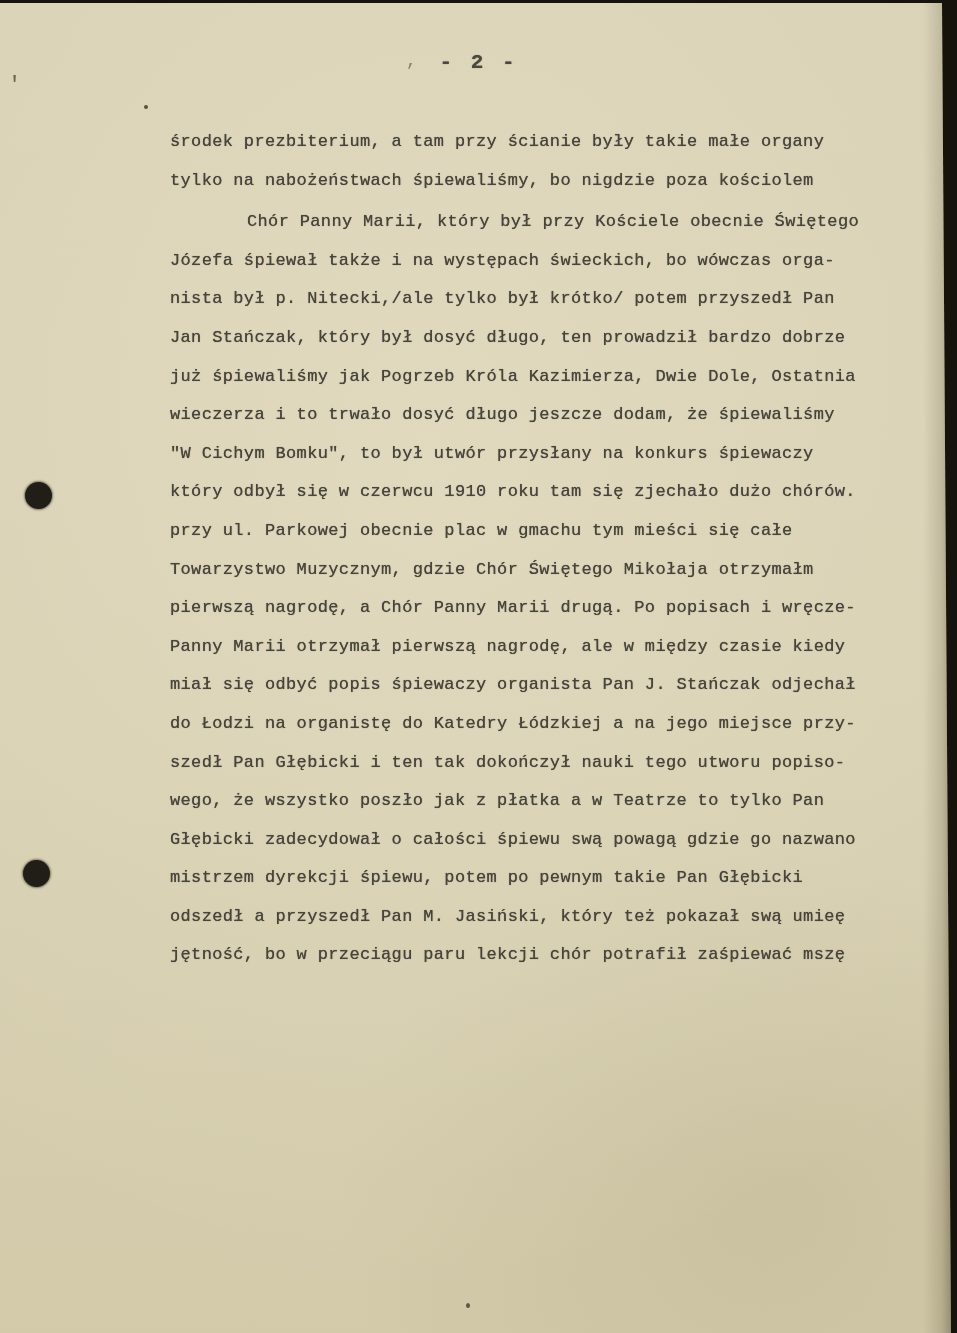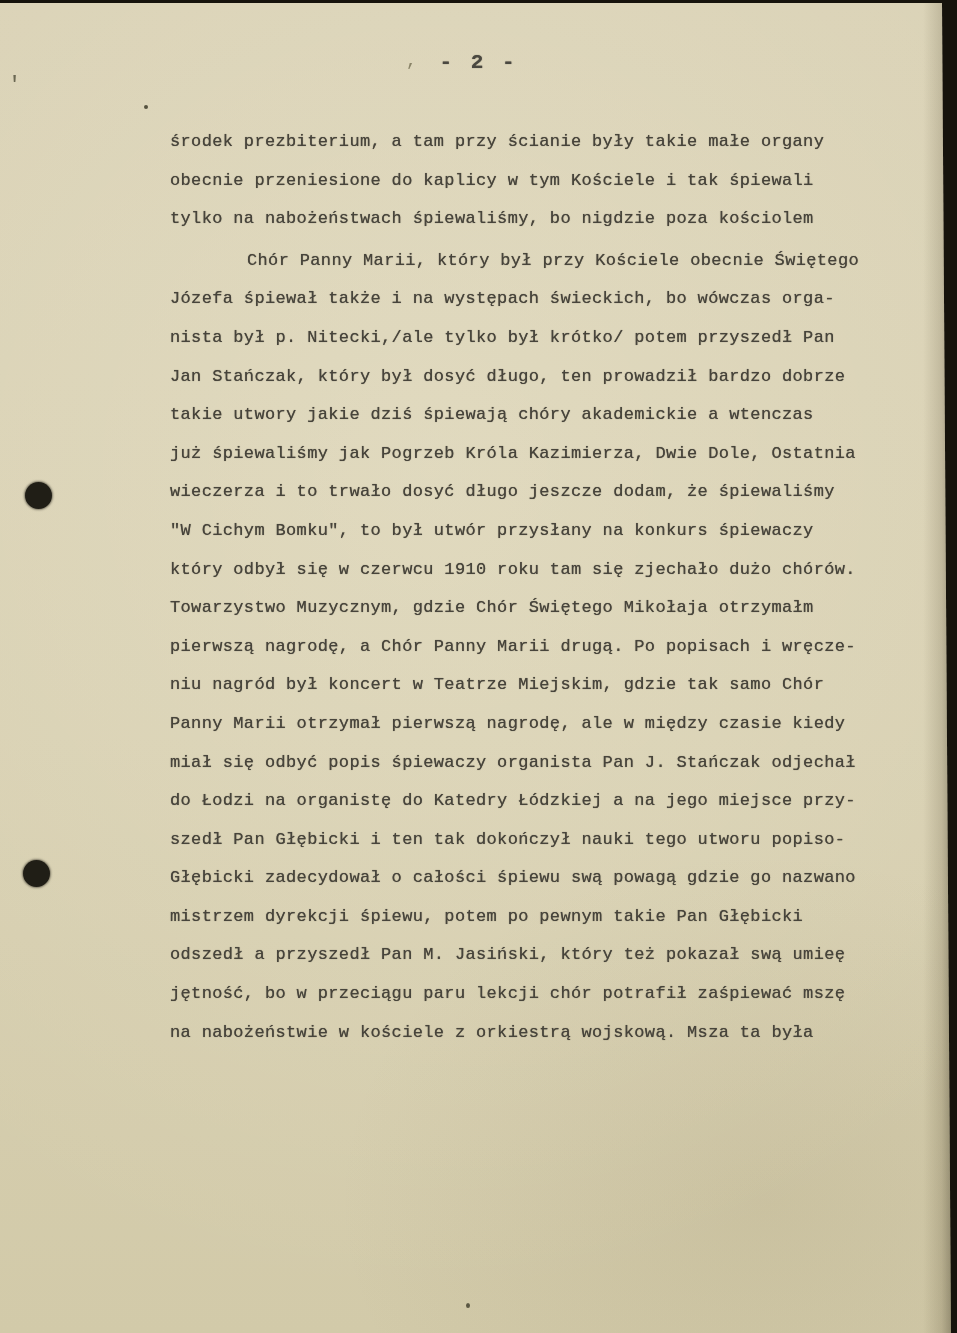--- a/index.html
+++ b/index.html
@@ -108,43 +108,41 @@
     <div class="page-number">- 2 -</div>
 
     <span class="speck quote">'</span>
 
     <span class="speck comma">,</span>
 
     <span class="speck dot-top"></span>
 
     <div class="text-block">
         <div class="line">środek prezbiterium, a tam przy ścianie były takie małe organy</div>
-        <div class="line">obecnie przeniesione do kaplicy w tym Kościele i tak śpiewali</div>
         <div class="line">tylko na nabożeństwach śpiewaliśmy, bo nigdzie poza kościolem</div>
         <div class="line indent">Chór Panny Marii, który był przy Kościele obecnie Świętego</div>
         <div class="line">Józefa śpiewał także i na występach świeckich, bo wówczas orga-</div>
         <div class="line">nista był p. Nitecki,/ale tylko był krótko/ potem przyszedł Pan</div>
         <div class="line">Jan Stańczak, który był dosyć długo, ten prowadził bardzo dobrze</div>
-        <div class="line">takie utwory jakie dziś śpiewają chóry akademickie a wtenczas</div>
         <div class="line">już śpiewaliśmy jak Pogrzeb Króla Kazimierza, Dwie Dole, Ostatnia</div>
         <div class="line">wieczerza i to trwało dosyć długo jeszcze dodam, że śpiewaliśmy</div>
         <div class="line">"W Cichym Bomku", to był utwór przysłany na konkurs śpiewaczy</div>
         <div class="line">który odbył się w czerwcu 1910 roku tam się zjechało dużo chórów.</div>
+        <div class="line">przy ul. Parkowej obecnie plac w gmachu tym mieści się całe</div>
         <div class="line">Towarzystwo Muzycznym, gdzie Chór Świętego Mikołaja otrzymałm</div>
         <div class="line">pierwszą nagrodę, a Chór Panny Marii drugą. Po popisach i wręcze-</div>
-        <div class="line">niu nagród był koncert w Teatrze Miejskim, gdzie tak samo Chór</div>
         <div class="line">Panny Marii otrzymał pierwszą nagrodę, ale w między czasie kiedy</div>
         <div class="line">miał się odbyć popis śpiewaczy organista Pan J. Stańczak odjechał</div>
         <div class="line">do Łodzi na organistę do Katedry Łódzkiej a na jego miejsce przy-</div>
         <div class="line">szedł Pan Głębicki i ten tak dokończył nauki tego utworu popiso-</div>
+        <div class="line">wego, że wszystko poszło jak z płatka a w Teatrze to tylko Pan</div>
         <div class="line">Głębicki zadecydował o całości śpiewu swą powagą gdzie go nazwano</div>
         <div class="line">mistrzem dyrekcji śpiewu, potem po pewnym takie Pan Głębicki</div>
         <div class="line">odszedł a przyszedł Pan M. Jasiński, który też pokazał swą umieę</div>
         <div class="line">jętność, bo w przeciągu paru lekcji chór potrafił zaśpiewać mszę</div>
-        <div class="line">na nabożeństwie w kościele z orkiestrą wojskową. Msza ta była</div>
       </div>
 
     <span class="speck dot-bottom"></span>
 
     <div class="edge-shade"></div>
   </div>
 
   <div class="hole top"></div>
   <div class="hole bottom"></div>
 </div>

